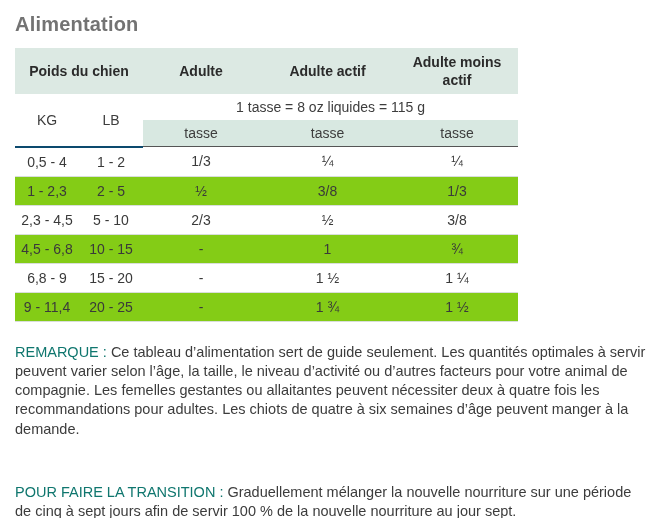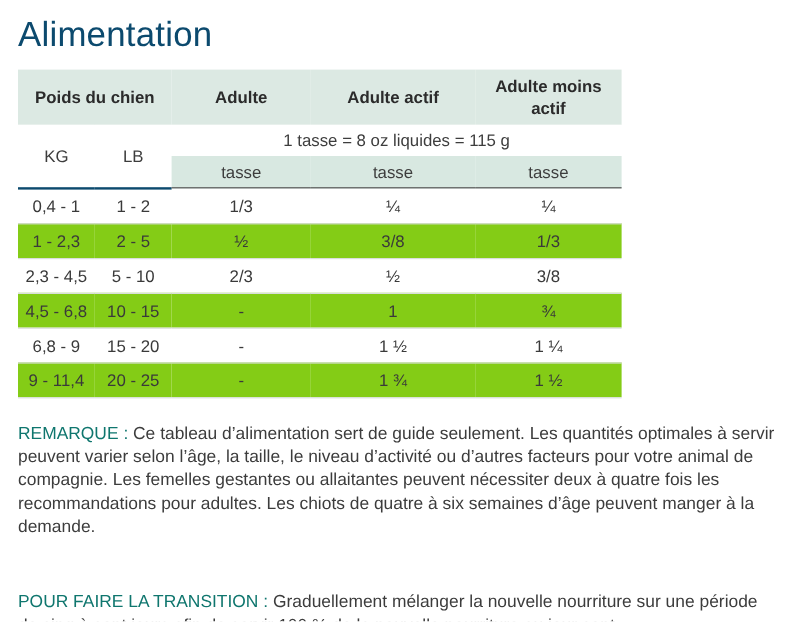--- a/index.html
+++ b/index.html
@@ -12,24 +12,24 @@
   .page {
     width: 655px;
     height: 518px;
     box-sizing: border-box;
     padding: 13px 15px 0 15px;
     overflow: hidden;
     background: #ffffff;
   }
   h1.title {
     margin: 0 0 12px 0;
-    font-size: 29px;
+    font-size: 20px;
     line-height: 1.15;
-    font-weight: 400;
-    color: #0c4a6e;
+    font-weight: 700;
+    color: #737373;
     letter-spacing: 0.2px;
   }
   table.feeding {
     border-collapse: collapse;
     table-layout: fixed;
     width: 503px;
   }
   col.c-kg  { width: 64px; }
   col.c-lb  { width: 64px; }
   col.c-pup { width: 116px; }
@@ -121,21 +121,21 @@
         <td colspan="3" class="cup-note">1 tasse = 8 oz liquides = 115 g</td>
       </tr>
       <tr class="cup-row">
         <td class="cup-head">tasse</td>
         <td class="cup-head">tasse</td>
         <td class="cup-head">tasse</td>
       </tr>
     </thead>
     <tbody>
       <tr class="data-row">
-        <td>0,4 - 1</td>
+        <td>0,5 - 4</td>
         <td>1 - 2</td>
         <td>1/3</td>
         <td>¼</td>
         <td>¼</td>
       </tr>
       <tr class="data-row alt">
         <td>1 - 2,3</td>
         <td>2 - 5</td>
         <td>½</td>
         <td>3/8</td>

